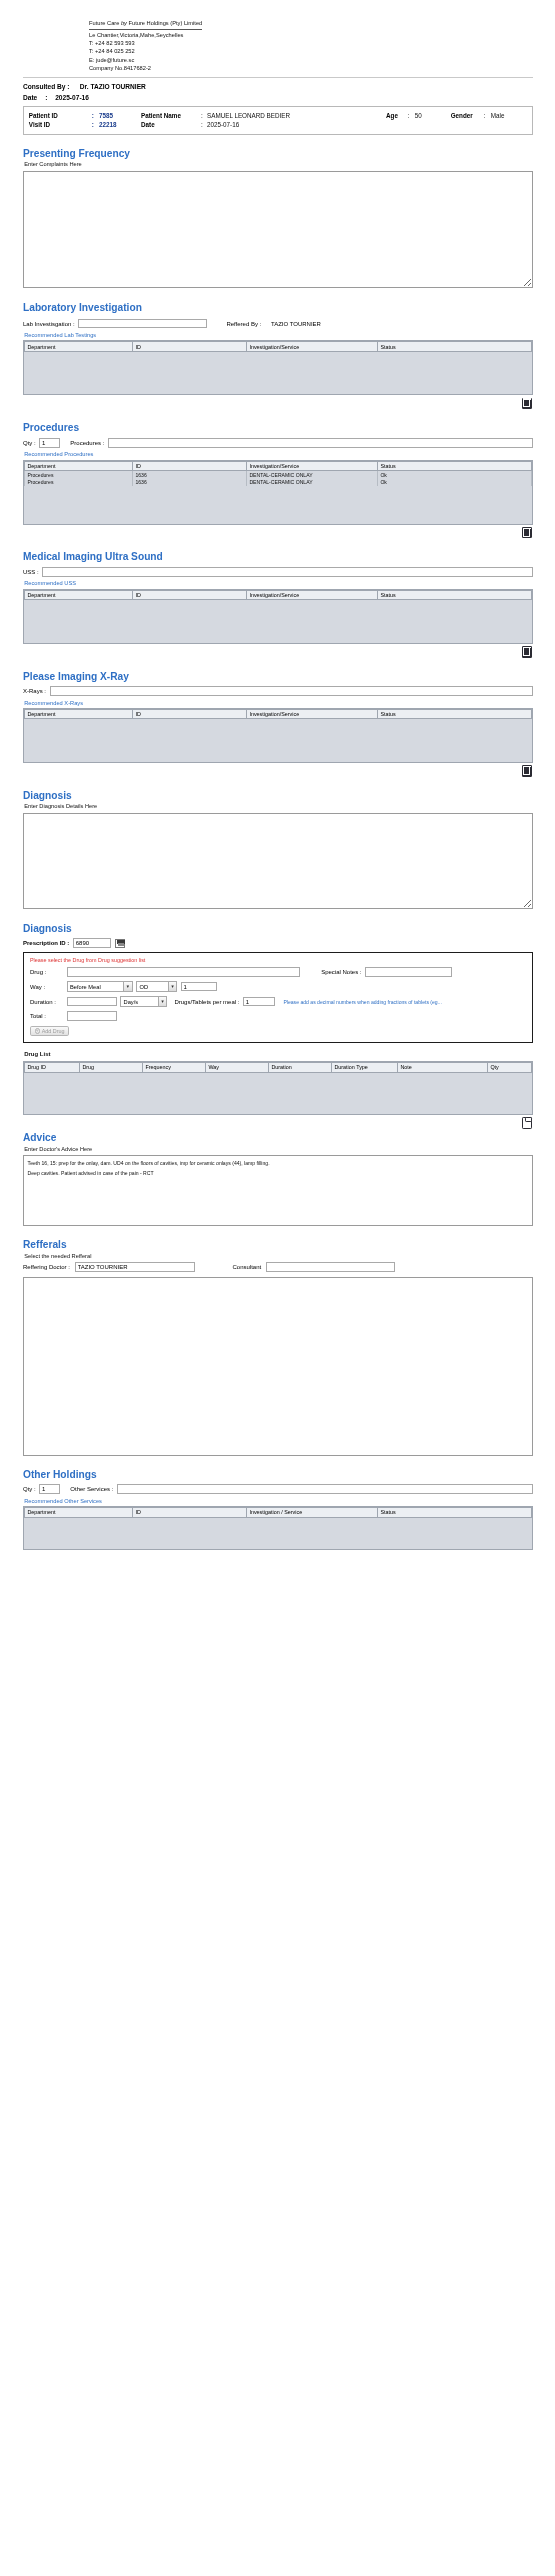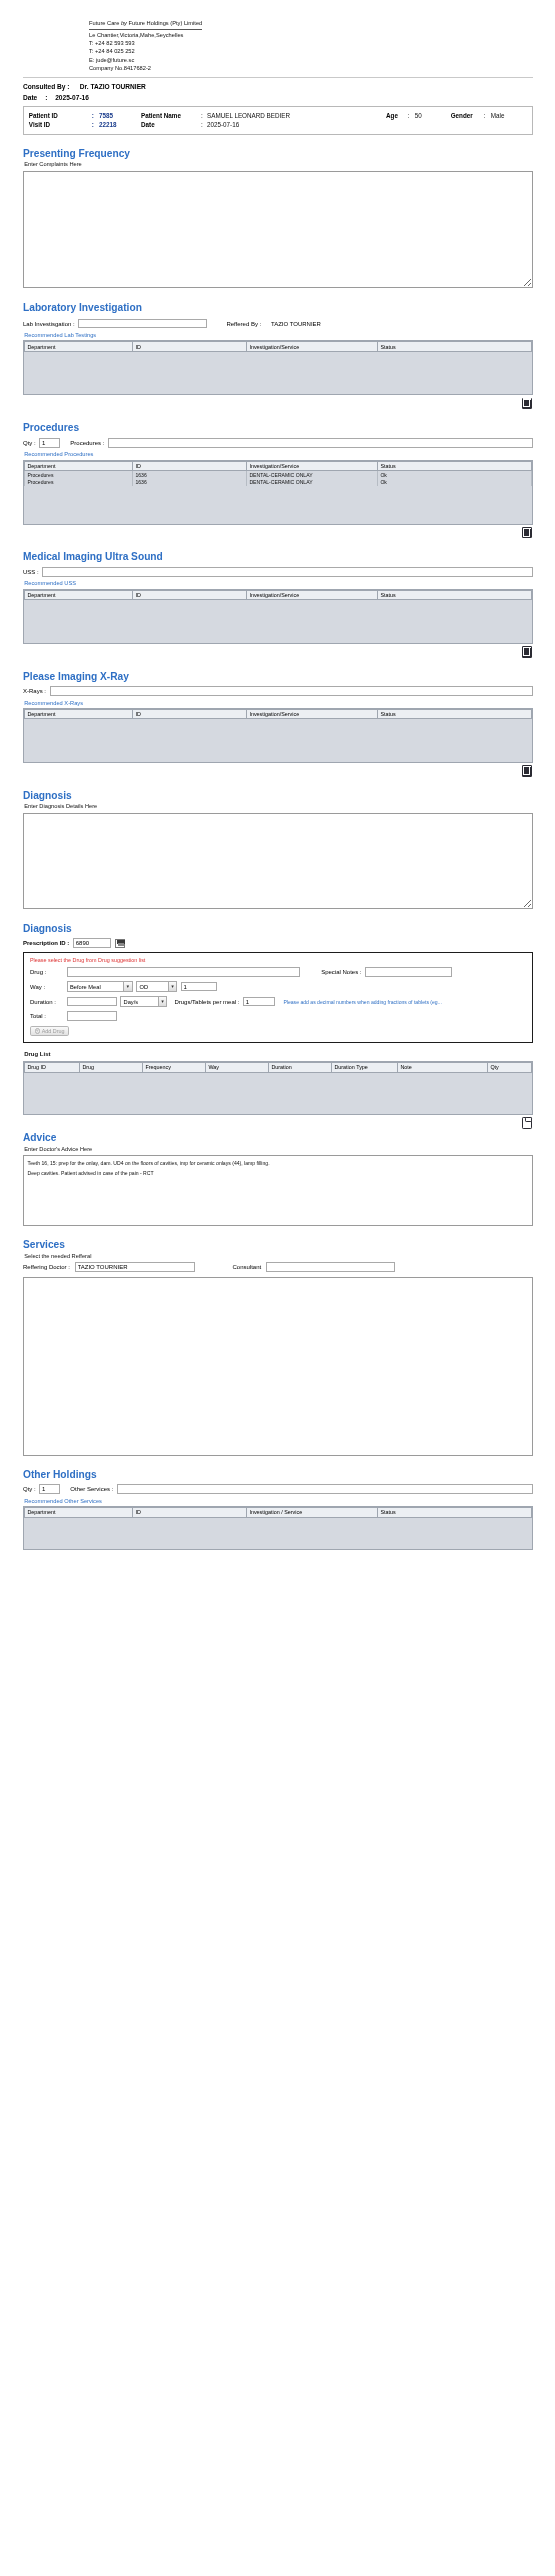--- a/index.html
+++ b/index.html
@@ -485,21 +485,21 @@
 
   
   <h2 class="section" style="margin-top:3.6px">Advice</h2>
   <div class="sub-note">Enter Doctor's Advice Here</div>
   <div class="advice-box">
     <div>Teeth 16, 15: prep for the onlay, dam. UD4 on the floors of cavities, imp for ceramic onlays (44), lamp filling.</div>
     <div>Deep cavities. Patient advised in case of the pain - RCT</div>
   </div>
 
   
-  <h2 class="section">Services</h2>
+  <h2 class="section">Refferals</h2>
   <div class="sub-note">Select the needed Refferal</div>
   <div class="ref-row">
     <span>Reffering Doctor :</span>
     <input class="tinput" style="width: 120px;" value="TAZIO TOURNIER">
     <span style="margin-left:33px">Consultant</span>
     <input class="tinput" style="width: 129px;" value="">
   </div>
   <div class="ref-big"></div>
 
   

